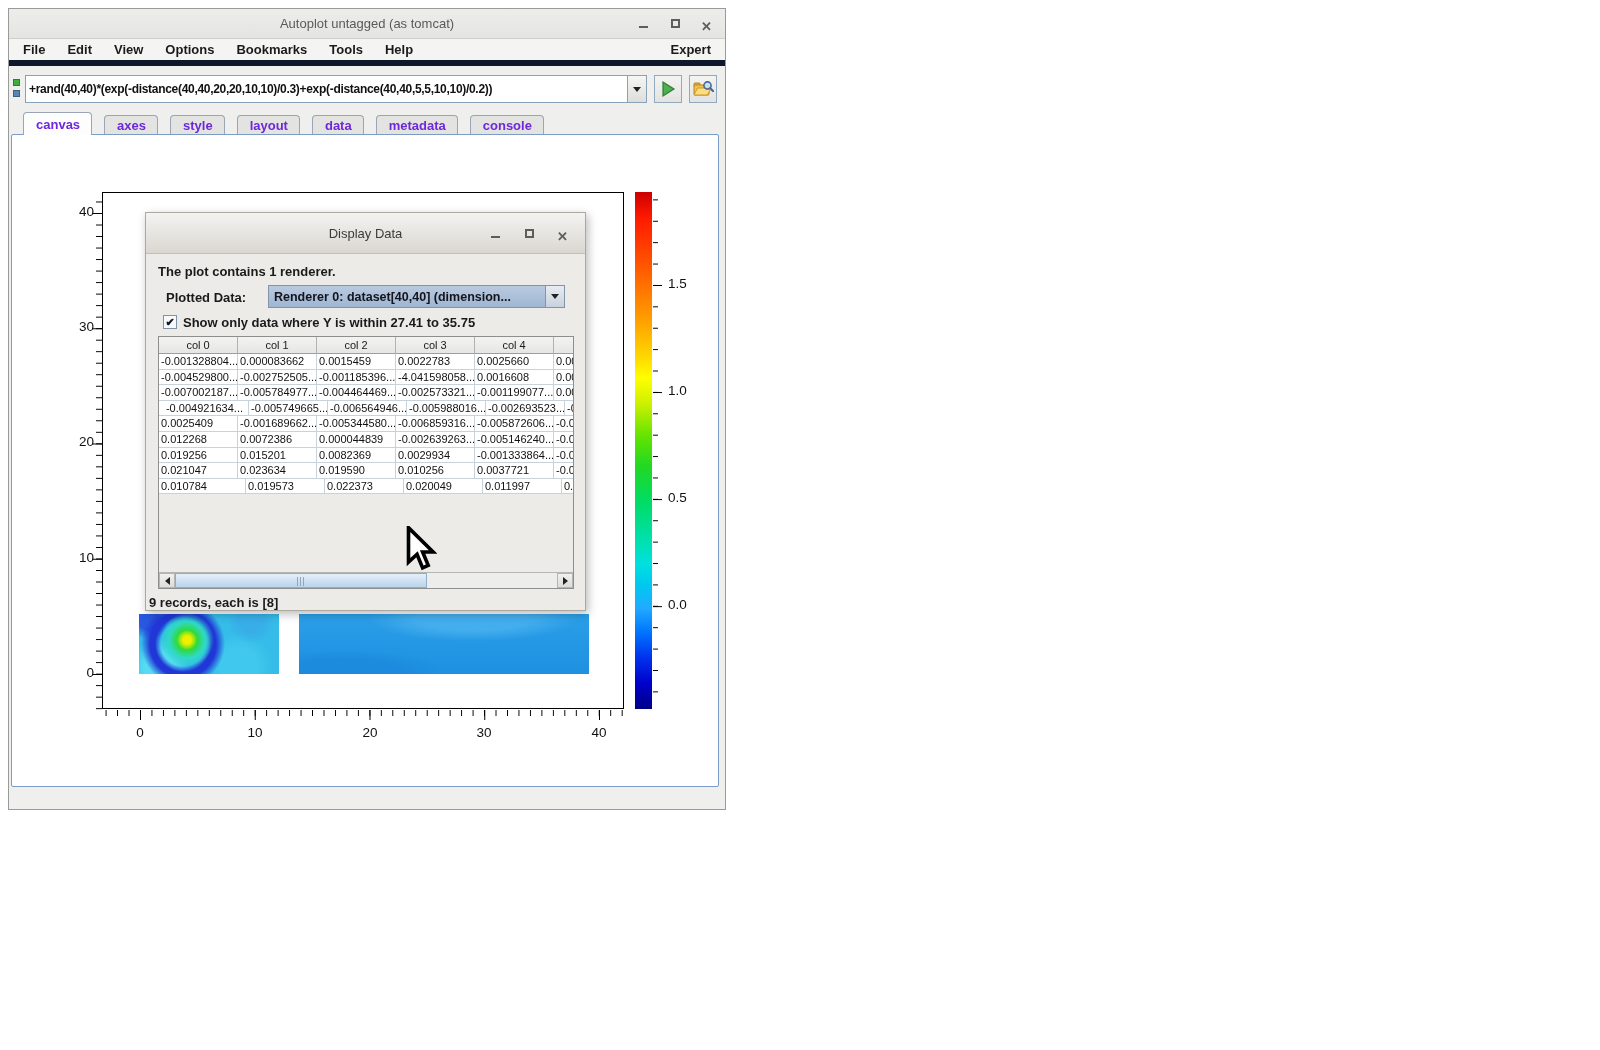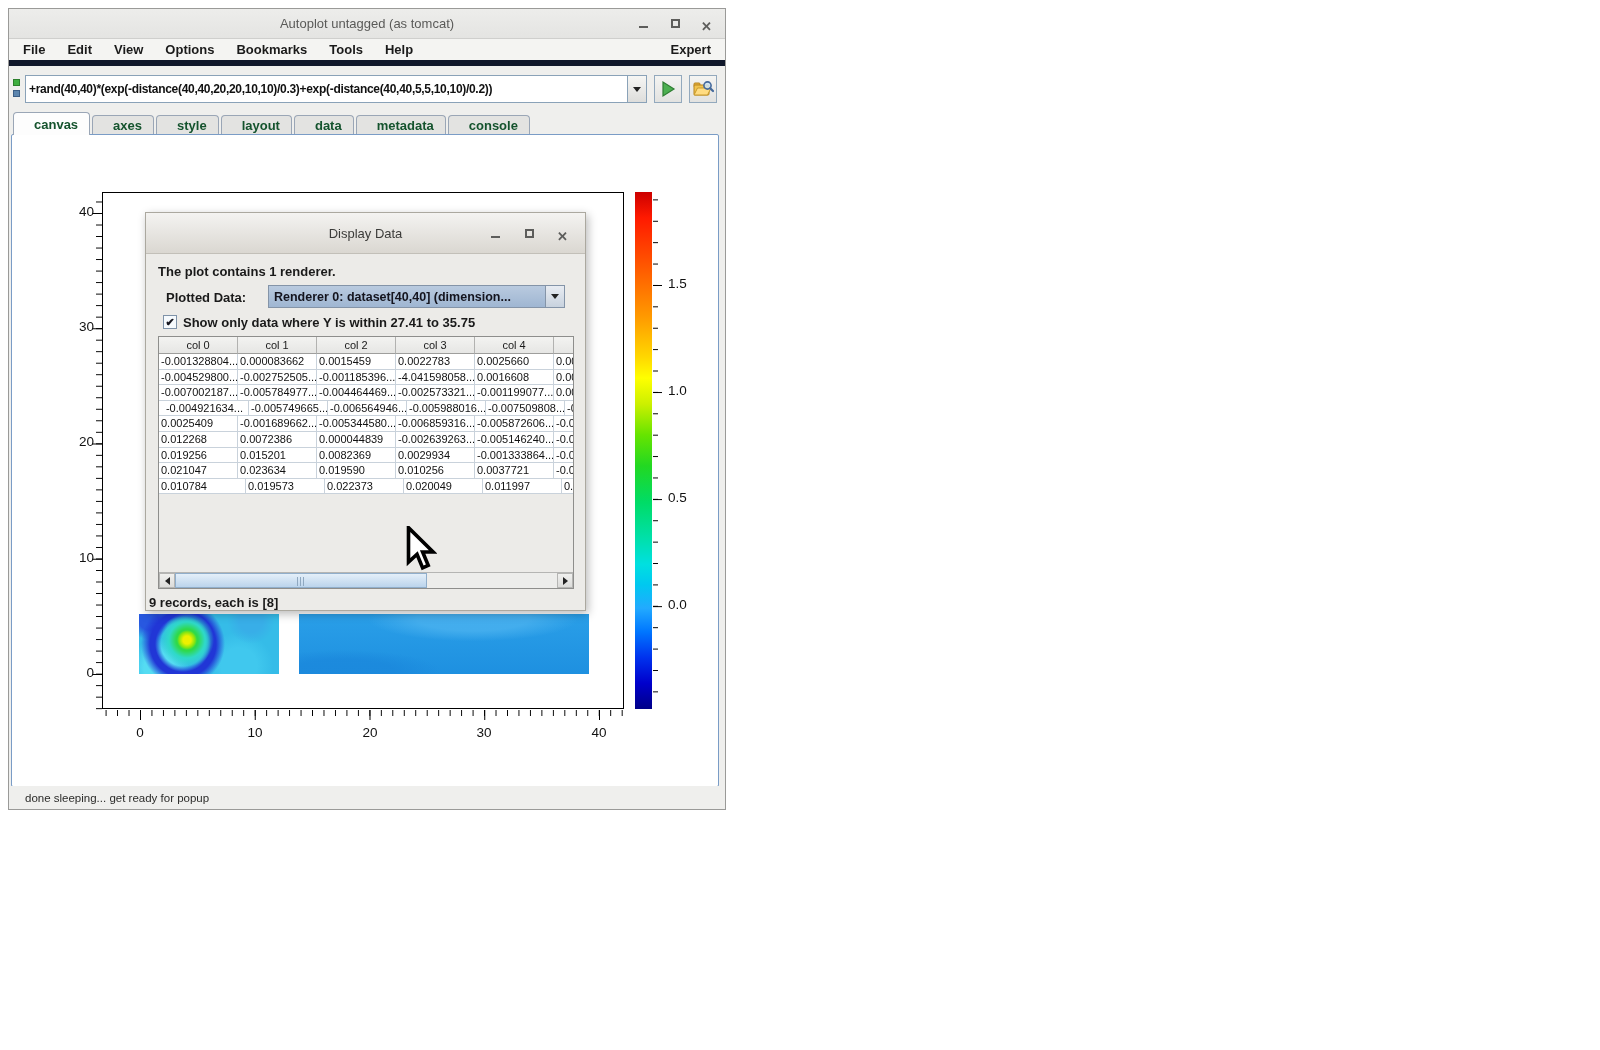--- a/index.html
+++ b/index.html
@@ -37,23 +37,23 @@
     font-size:12px; font-weight:700; letter-spacing:-0.3px; color:#111; line-height:26px;
     padding:0 3px; white-space:nowrap; overflow:hidden; }
   .uri-arrow-btn{ width:19px; height:28px; background:linear-gradient(#F6F6F4,#DDDDDB);
     border:1px solid #8aa2b8; border-left:none; display:flex; align-items:center; justify-content:center; }
   .tri-down{ width:0; height:0; border-left:4px solid transparent; border-right:4px solid transparent; border-top:5px solid #222; }
   .tool-btn{ width:28px; height:28px; margin-left:7px; background:linear-gradient(#F4F4F2,#E2E2E0);
     border:1px solid #93a9bd; display:flex; align-items:center; justify-content:center; }
 
   
   .tabbar{ display:flex; align-items:flex-end; height:23px; padding-left:4px; gap:2px; }
-  .tab{ font-size:13px; font-weight:600; color:#14532d; background:#E3E3E1;
+  .tab{ font-size:13px; font-weight:600; color:#6d28d9; background:#E3E3E1;
     border:1px solid #9aa6b6; border-bottom:none; border-radius:4px 4px 0 0;
-    padding:2px 11px 2px 20px; height:20px; line-height:16px; }
+    padding:2px 11px 2px 12px; height:20px; line-height:16px;margin-left:10px; }
   .tab.selected{ background:#FDFDFD; height:23px; line-height:19px; position:relative; z-index:3; }
 
   
   .canvas-panel{ position:absolute; left:2px; top:125px; width:708px; height:653px;
     background:#ffffff; border:1px solid #7a9cc6; border-radius:2px; overflow:hidden; }
 
   .plot-rect{ position:absolute; left:90px; top:57px; width:522px; height:517px;
     border:1px solid #000; background:#fff; }
 
   .ytick{ position:absolute; left:30px; width:52px; text-align:right; font-size:13.5px; color:#111; }
@@ -285,21 +285,21 @@
                 <div class="td" style="width: 79px;">-0.004464469...</div>
                 <div class="td" style="width: 79px;">-0.002573321...</div>
                 <div class="td" style="width: 79px;">-0.001199077...</div>
                 <div class="td" style="width: 24px;">0.00</div>
               </div>
               <div class="tr">
                 <div class="td" style="width: 90px; text-align: center;">-0.004921634...</div>
                 <div class="td" style="width: 79px;">-0.005749665...</div>
                 <div class="td" style="width: 79px;">-0.006564946...</div>
                 <div class="td" style="width: 79px;">-0.005988016...</div>
-                <div class="td" style="width: 79px;">-0.007509808...</div>
+                <div class="td" style="width: 79px;">-0.002693523...</div>
                 <div class="td" style="width: 24px;">-0.0</div>
               </div>
               <div class="tr">
                 <div class="td" style="width: 79px;">0.0025409</div>
                 <div class="td" style="width: 79px;">-0.001689662...</div>
                 <div class="td" style="width: 79px;">-0.005344580...</div>
                 <div class="td" style="width: 79px;">-0.006859316...</div>
                 <div class="td" style="width: 79px;">-0.005872606...</div>
                 <div class="td" style="width: 24px;">-0.0</div>
               </div>
@@ -366,16 +366,13 @@
       <div class="xtick" style="left: 221px;">10</div>
       <div class="xtick" style="left: 336px;">20</div>
       <div class="xtick" style="left: 450px;">30</div>
       <div class="xtick" style="left: 565px;">40</div>
       <div class="cbtick" style="top: 141px;">1.5</div>
       <div class="cbtick" style="top: 248px;">1.0</div>
       <div class="cbtick" style="top: 355px;">0.5</div>
       <div class="cbtick" style="top: 462px;">0.0</div>
     </div>
 
-  <div class="statusbar">
-    <span>done sleeping... get ready for popup</span>
-  </div>
 </div>
 
 </body></html>

